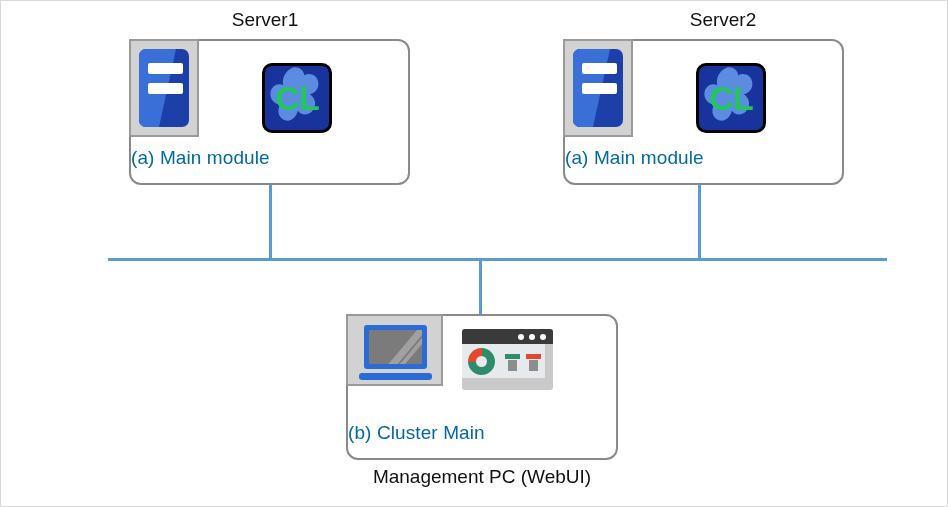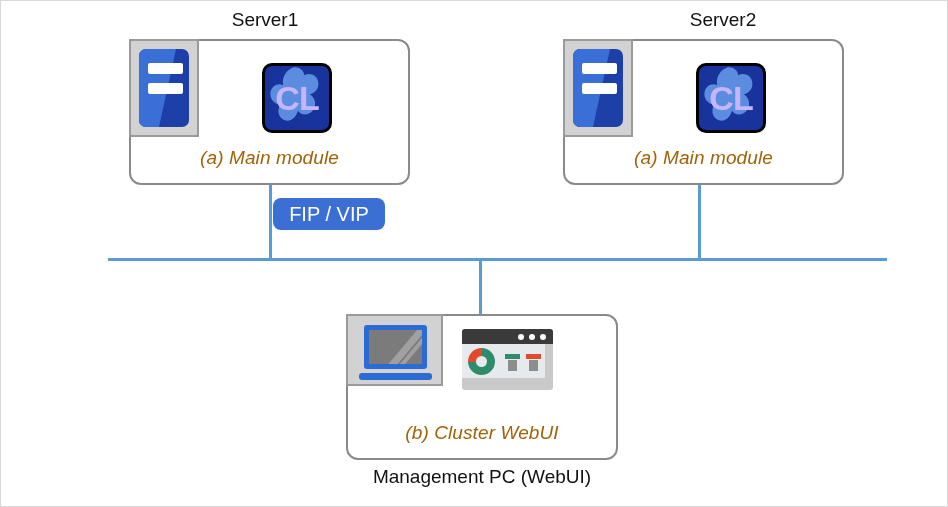--- a/index.html
+++ b/index.html
@@ -25,25 +25,23 @@
     position: absolute;
     border: 2px solid #8a8a8a;
     border-radius: 12px;
     background: #ffffff;
     box-sizing: border-box;
   }
   .node-caption-inner {
     position: absolute;
     left: 0;
     right: 0;
-    text-align: center;
     font-size: 19px;
-    color: #a16207;
+    color: #0369a1;
     letter-spacing: 0.1px;
-    font-style: italic;
   }
   .node-title {
     position: absolute;
     text-align: center;
     font-size: 19px;
     color: #111111;
   }
 
   
   .srv-panel {
@@ -89,21 +87,21 @@
   .cl-blob {
     position: absolute;
     left: 0; top: 0;
     width: 100%; height: 100%;
   }
   .cl-text {
     position: absolute;
     left: 0; right: 0; top: 50%;
     transform: translateY(-50%);
     text-align: center;
-    color: #c4b5fd;
+    color: #22c55e;
     font-weight: bold;
     font-family: "Liberation Sans", sans-serif;
     letter-spacing: -1px;
     line-height: 1;
   }
 
   
   .laptop-panel {
     position: absolute;
     background: #d2d2d2;
@@ -254,24 +252,23 @@
     <svg class="cl-blob" viewBox="0 0 70 70" preserveAspectRatio="none">
       <path d="M30 2 C36 0 42 4 43 10 C49 7 57 10 58 17 C60 25 54 30 49 31
                C55 35 57 43 52 49 C47 55 39 54 36 49 C34 57 27 62 21 59
                C14 56 13 47 17 42 C10 42 5 36 6 29 C7 22 14 18 20 21
                C18 13 23 5 30 2 Z" fill="#5b8ce0"></path>
       <path d="M44 30 C50 31 53 38 50 44 C47 50 40 50 37 46 C35 40 38 31 44 30 Z" fill="#5b8ce0"></path>
     </svg>
     <div class="cl-text" style="font-size:34px;">CL</div>
   </div>
 
-  <div class="fip-badge" style="left:272px; top:197px; width:112px; height:32px;">FIP / VIP</div>
 
   <div class="node-box" style="left:345px; top:313px; width:272px; height:146px;">
-    <div class="node-caption-inner" style="top:106px;">(b) Cluster WebUI</div>
+    <div class="node-caption-inner" style="top:106px;">(b) Cluster Main</div>
   </div>
 
   <div class="laptop-panel" style="left:345px; top:313px; width:97px; height:72px;">
     <div class="laptop-screen-frame" style="left:16px; top:9px; width:63px; height:44px;">
       <div class="laptop-screen" style="left:5px; top:5px; width:53px; height:34px;">
         <div class="laptop-glint" style="left:34px; top:-8px; width:7px; height:52px;"></div>
         <div class="laptop-glint" style="left:45px; top:-8px; width:4px; height:52px;"></div>
       </div>
     </div>
     <div class="laptop-base" style="left:11px; top:57px; width:73px; height:7px;"></div>

